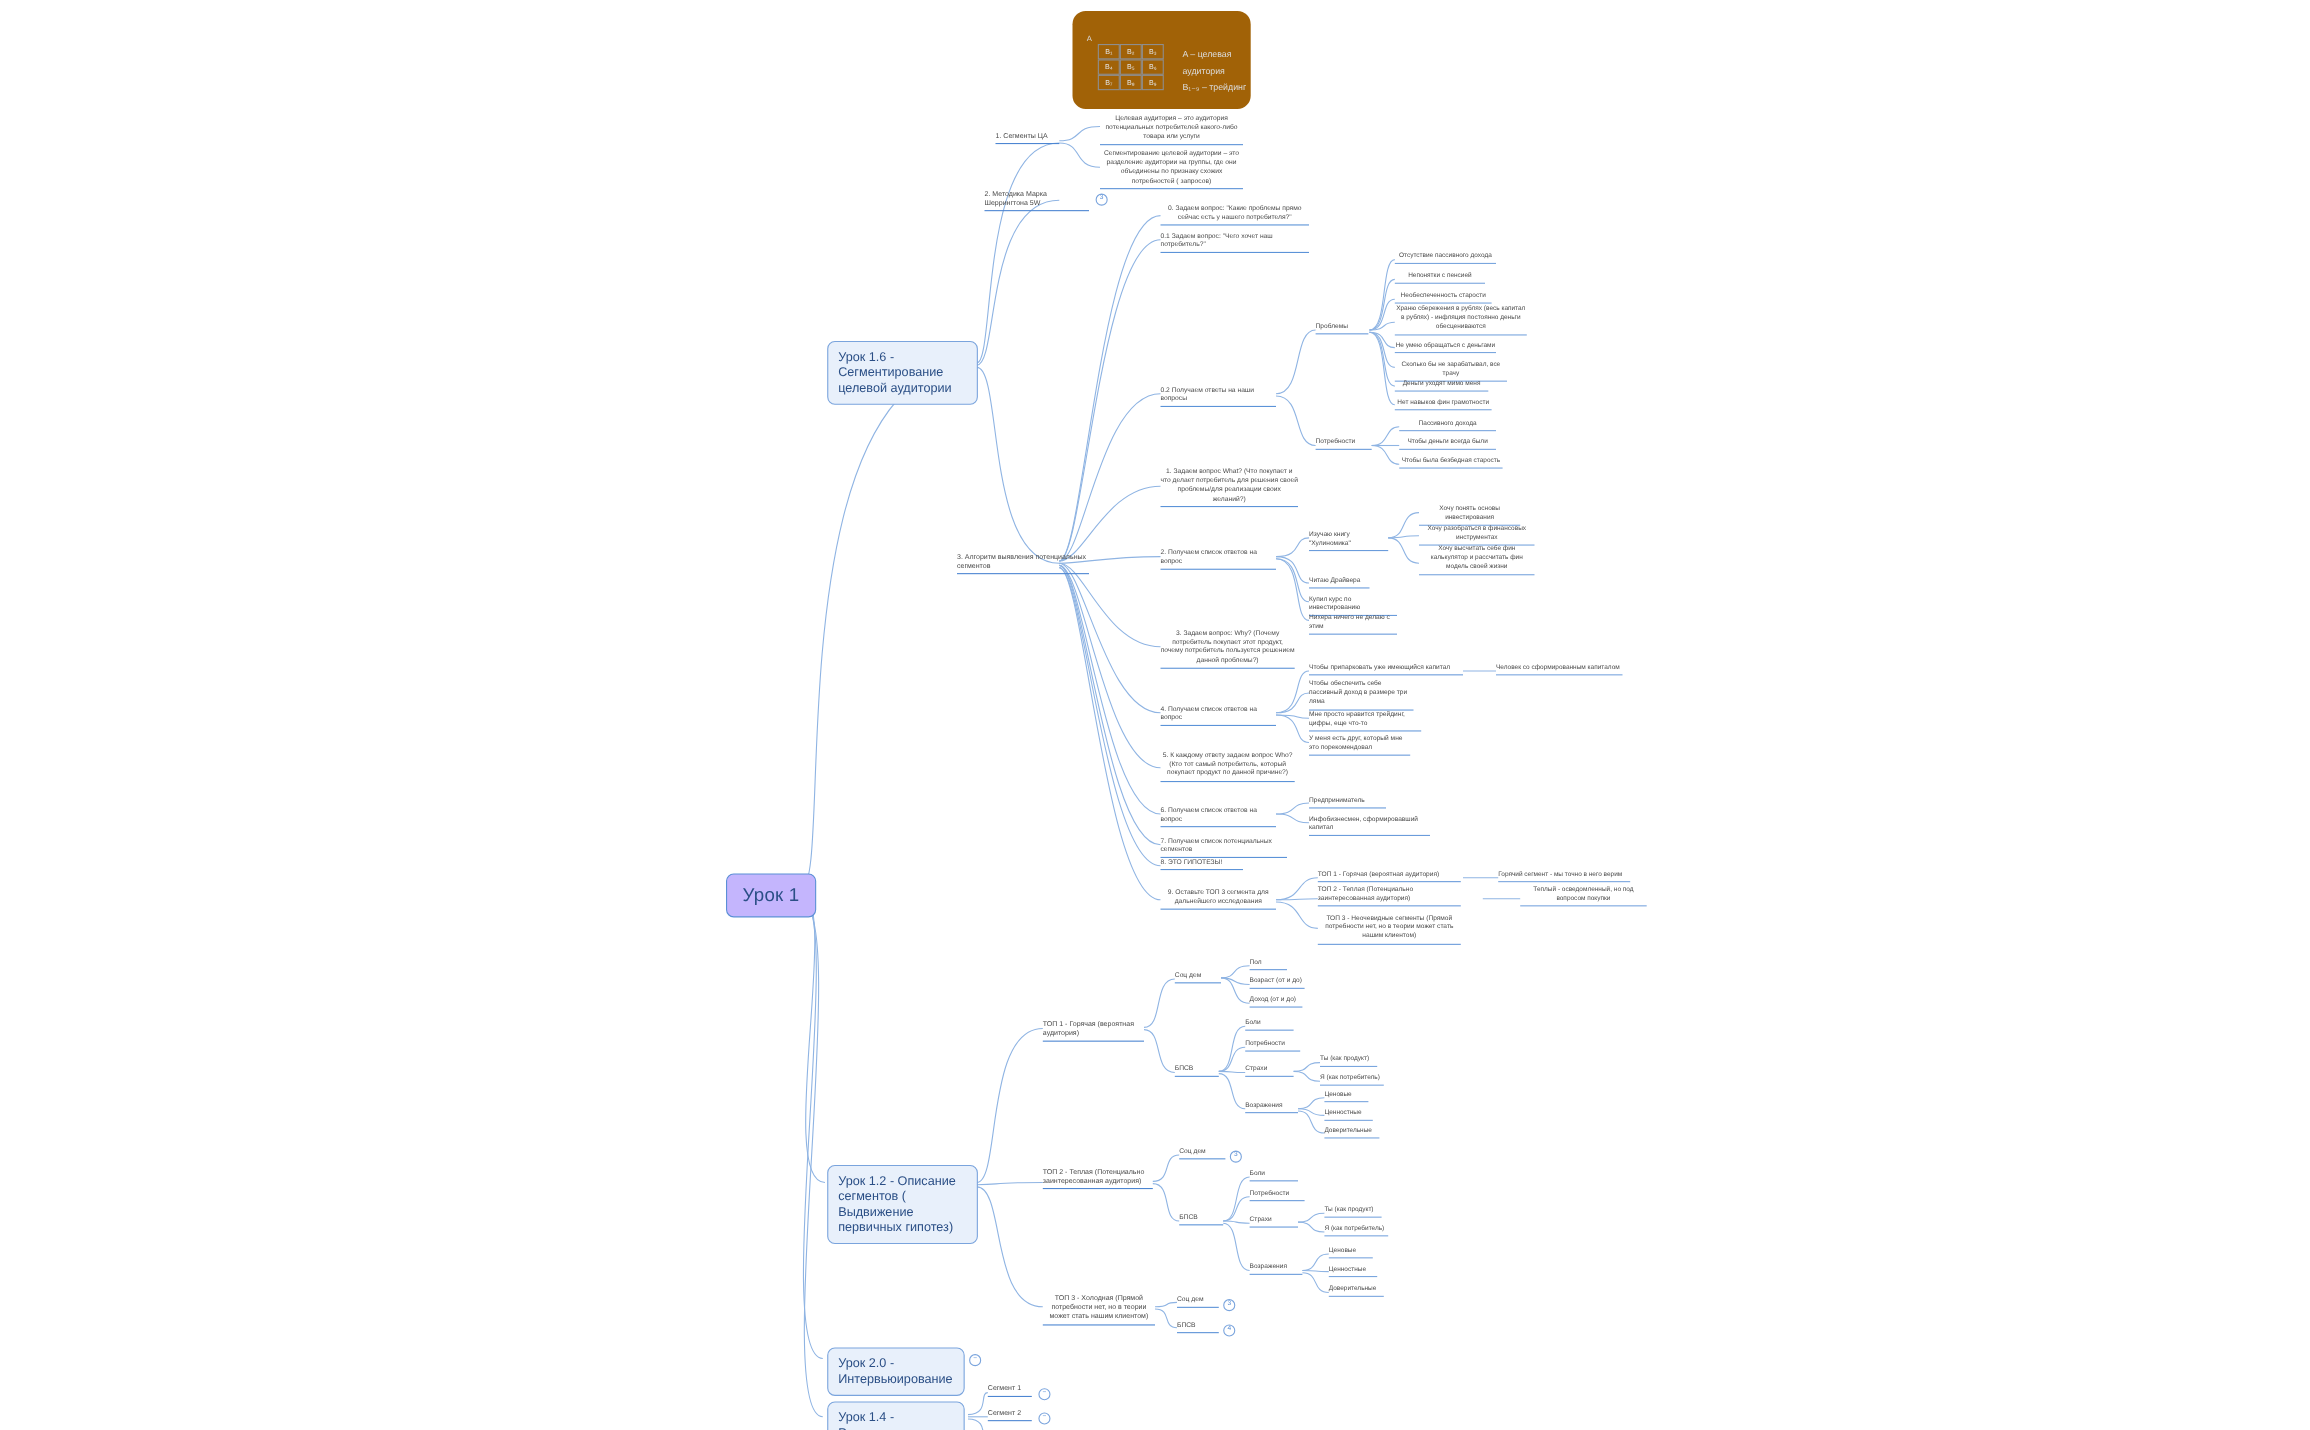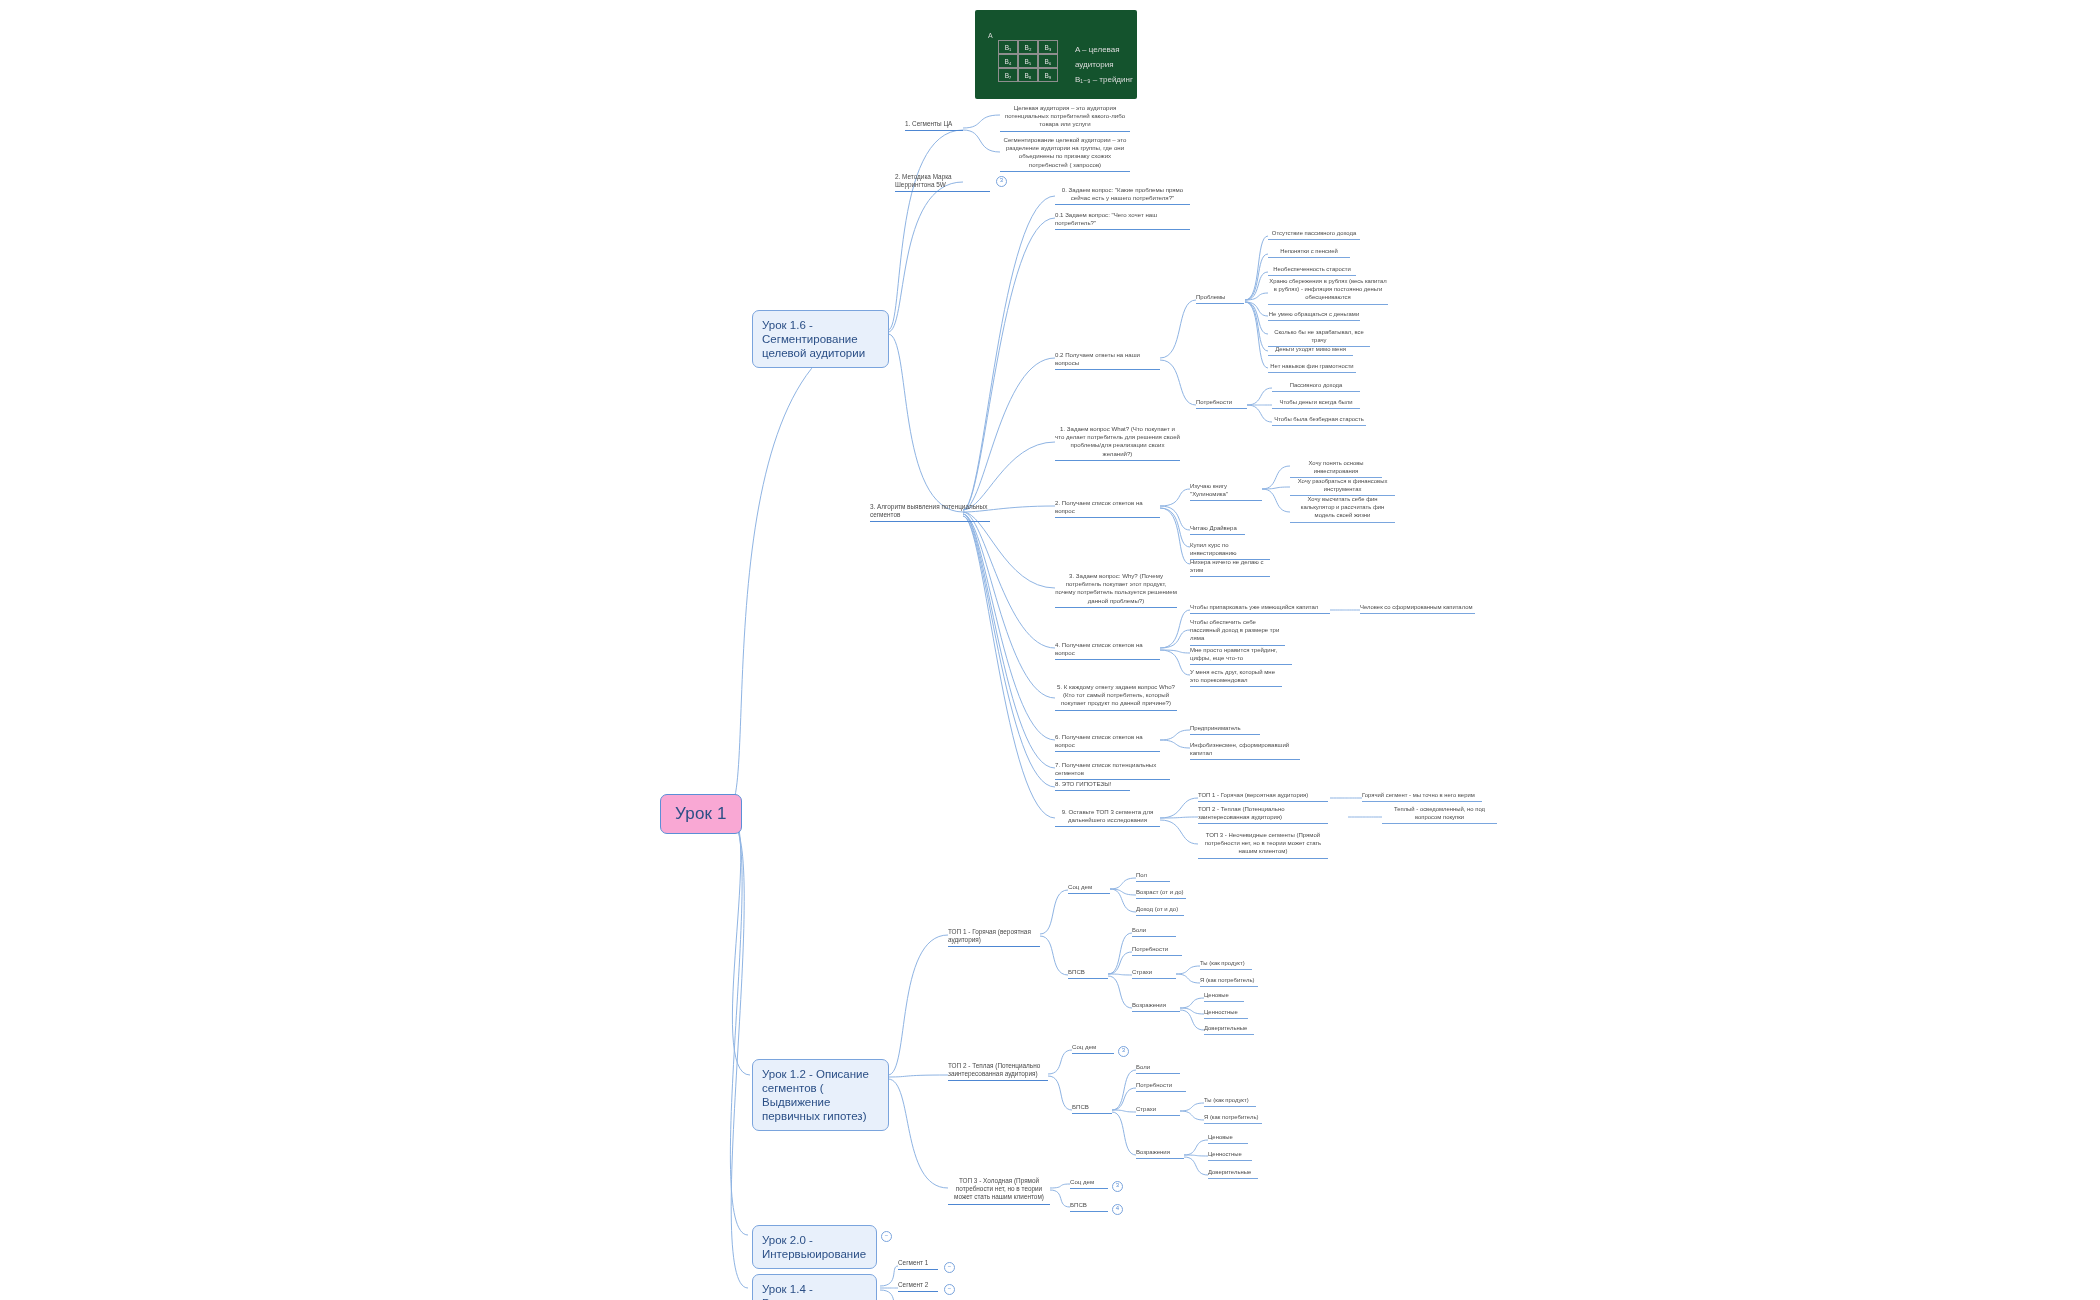--- a/index.html
+++ b/index.html
@@ -7,21 +7,21 @@
        font-family:"Liberation Sans","DejaVu Sans",sans-serif;color:#3b3b3b;}
 
   #canvas{position:absolute;left:0;top:0;width:2100px;height:1300px;}
 
   svg#edges{position:absolute;left:0;top:0;width:2100px;height:1300px;pointer-events:none;}
 
   
   .node{position:absolute;box-sizing:border-box;}
 
   .root-node{
-    background:#f9a8d4;border:1.6px solid #5b8fd6;border-radius:7px;
+    background:#c4b5fd;border:1.6px solid #5b8fd6;border-radius:7px;
     color:#2b4f86;font-size:17px;line-height:20px;
     padding:9px 14px;letter-spacing:.2px;white-space:nowrap;
   }
 
   .lesson-node{
     background:#e8f0fb;border:1.3px solid #7aa4dd;border-radius:7px;
     color:#2b4f86;font-size:11.5px;line-height:14px;
     padding:7px 9px;
   }
 
@@ -39,21 +39,21 @@
 
   
   .toggle{
     position:absolute;width:9px;height:9px;border-radius:50%;
     border:1px solid #7aa4dd;background:#fff;color:#5b8fd6;
     font-size:6px;line-height:7px;text-align:center;
   }
 
   
   .img-card{
-    position:absolute;background:#14532d;border-radius:2px;
+    position:absolute;background:#a16207;border-radius:12px;
     box-sizing:border-box;overflow:hidden;
   }
   .img-card .ia{position:absolute;color:#d8d8d8;font-size:7px;}
   .img-grid{position:absolute;display:grid;grid-template-columns:repeat(3,20px);
             grid-template-rows:repeat(3,14px);}
   .img-grid .cell{border:1px solid #8e8e8e;color:#e2e2e2;font-size:6.5px;
                   display:flex;align-items:center;justify-content:center;}
   .img-legend{position:absolute;color:#dcdcdc;font-size:8px;line-height:15px;}
 </style>
 </head>

